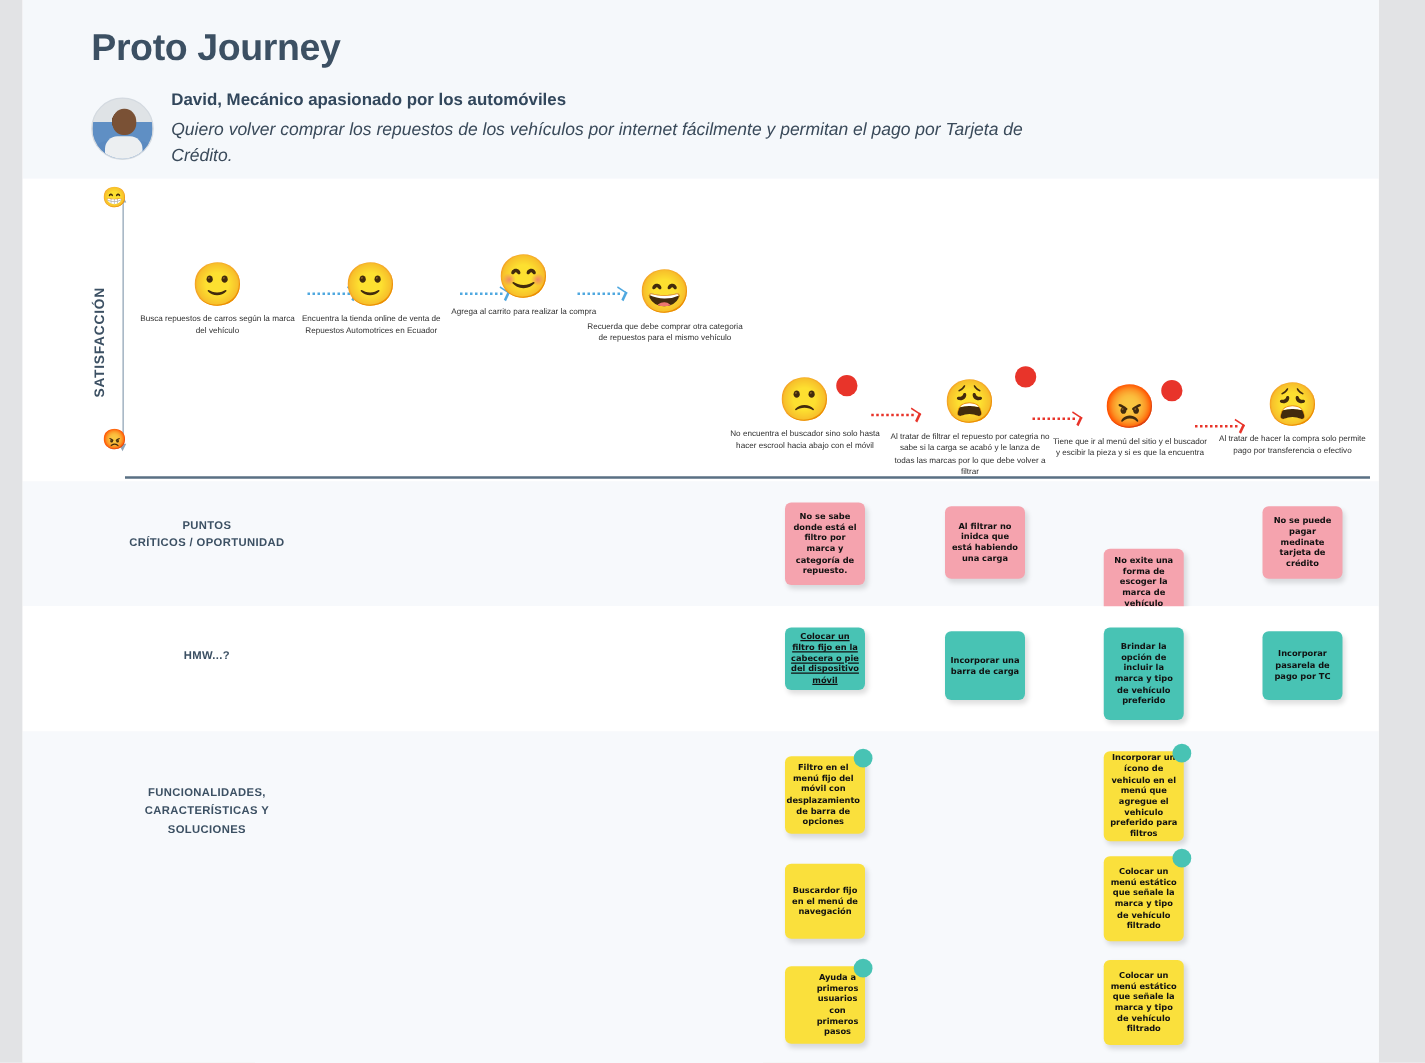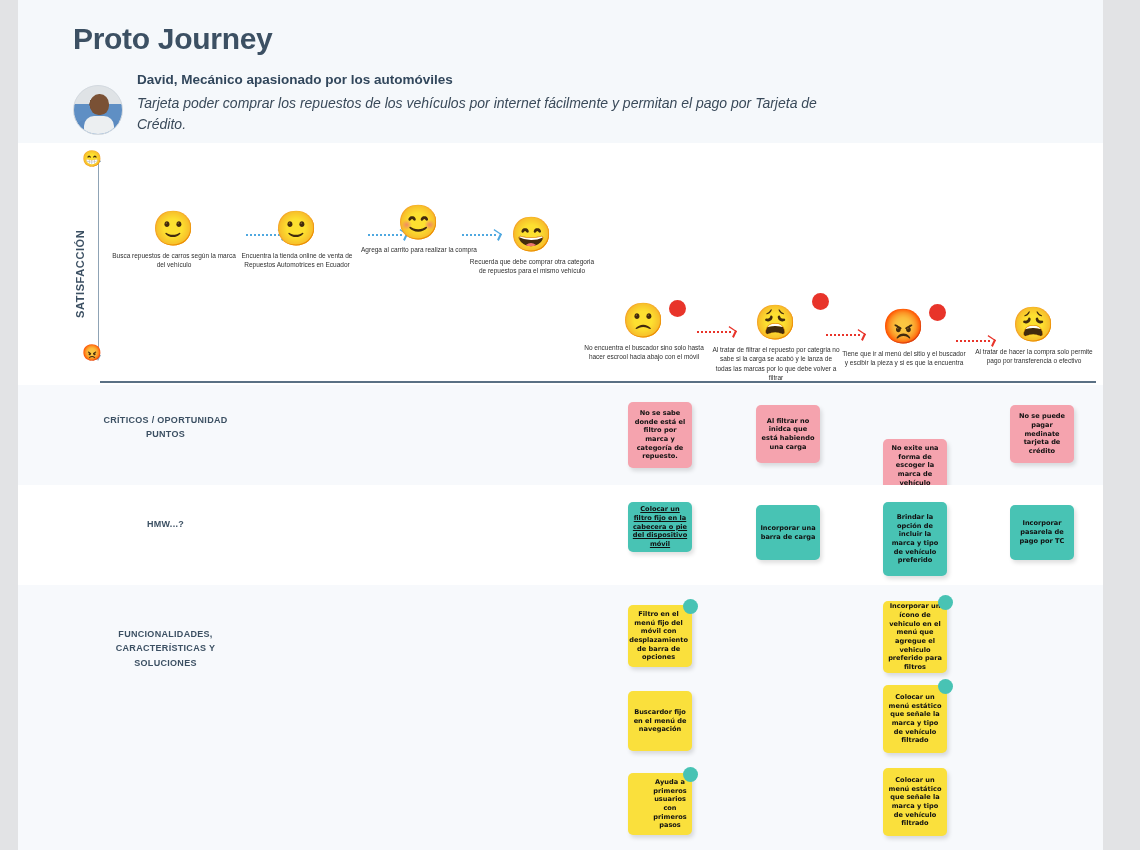--- a/index.html
+++ b/index.html
@@ -23,21 +23,21 @@
     width: 1085px; height: 143px;
     background: #f5f8fb;
   }
   .page-title {
     position: absolute; left: 55px; top: 22px;
     font-size: 30px; font-weight: bold;
     color: #3c5063; letter-spacing: -0.3px;
   }
   .persona {
     position: absolute; left: 55px; top: 70px;
-    display: flex; align-items: flex-end; gap: 14px;
+    display: flex; align-items: center; gap: 14px;
   }
   .avatar {
     width: 50px; height: 50px; border-radius: 50%;
     background:
       radial-gradient(circle at 50% 38%, #6d4a33 0 22%, transparent 23%),
       linear-gradient(180deg, #dfe3e6 0 38%, #5f8fc4 38% 100%),
       #cfd6dc;
     position: relative; overflow: hidden; flex: none;
     border: 1px solid #d4dae0;
   }
@@ -170,21 +170,21 @@
 <body>
 
 <div id="page">
 
   <div class="header">
     <div class="page-title">Proto Journey</div>
     <div class="persona">
       <div class="avatar"></div>
       <div class="persona-text">
         <div class="persona-name">David, Mecánico apasionado por los automóviles</div>
-        <div class="persona-quote">Tarjeta poder comprar los repuestos de los vehículos por internet fácilmente y permitan el pago por Tarjeta de Crédito.</div>
+        <div class="persona-quote">Quiero volver comprar los repuestos de los vehículos por internet fácilmente y permitan el pago por Tarjeta de Crédito.</div>
       </div>
     </div>
   </div>
 
   <div class="journey">
     <div class="y-label">SATISFACCIÓN</div>
     <div class="y-axis"></div>
     <div class="axis-emoji top">😁</div>
     <div class="axis-emoji bottom">😡</div>
 
@@ -258,22 +258,22 @@
     <div class="stage" style="left:952px; top:164px;">
       <span class="face">😩</span>
       <span class="cap">Al tratar de hacer la compra solo permite pago por transferencia o efectivo</span>
     </div>
 
     <div class="x-axis"></div>
   </div>
 
   <div class="row shaded" style="top:385px; height:100px;">
     <div class="row-label" style="top:28px;">
+      <div>PUNTOS</div>
       <div>CRÍTICOS / OPORTUNIDAD</div>
-      <div>PUNTOS</div>
     </div>
     <div class="note pink" style="left:610px; top:17px; height:66px;">
       <span>No se sabe donde está el filtro por marca y categoría de repuesto.</span>
     </div>
     <div class="note pink" style="left:738px; top:20px; height:58px;">
       <span>Al filtrar no inidca que está habiendo una carga</span>
     </div>
     <div class="note pink" style="left:865px; top:18px; height:62px;margin-top:36px;">
       <span>No exite una forma de escoger la marca de vehículo preferido</span>
     </div>

